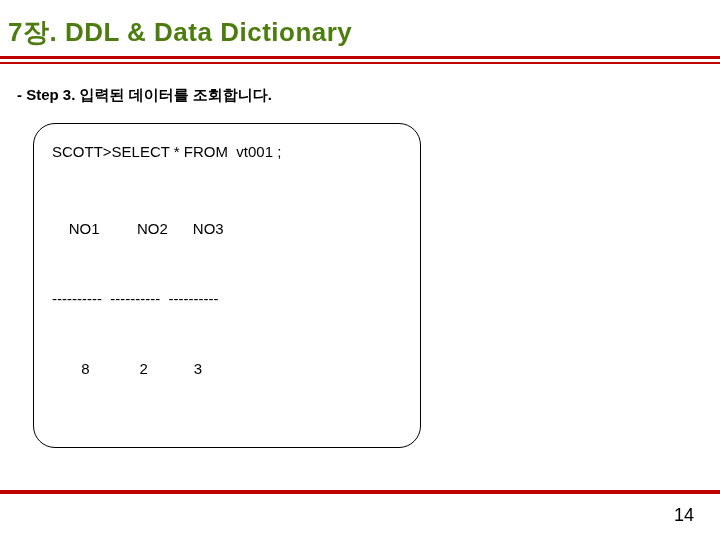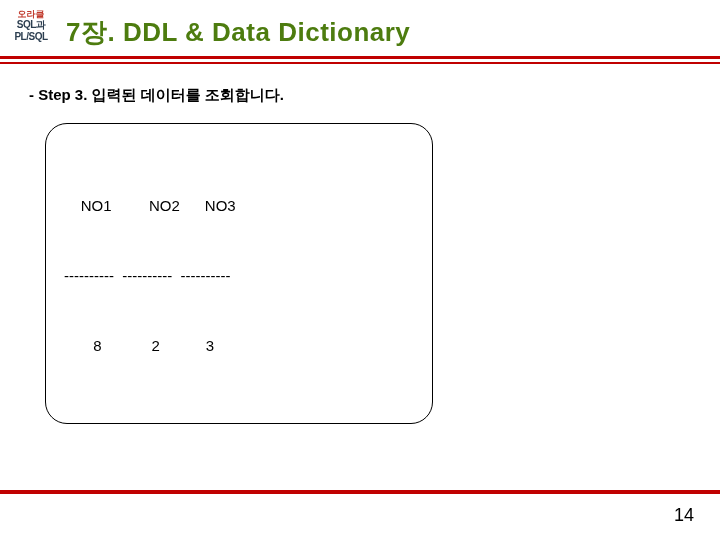--- a/index.html
+++ b/index.html
@@ -53,21 +53,21 @@
       background: #c00000;
       width: 100%;
     }
     .red-line-thin {
       height: 1.5px;
       background: #c00000;
       width: 100%;
       margin-top: 3px;
     }
     .content {
-      padding: 22px 28px 0 29px;
+      padding: 22px 28px 0 17px;
     }
     .step-label {
       font-size: 15px;
       font-weight: 900;
       color: #000;
     }
     .code-box {
       margin-top: 18px;
       margin-left: 16px;
       width: 388px;
@@ -101,35 +101,31 @@
       right: 26px;
       font-size: 18px;
       font-weight: 400;
       color: #000;
     }
   </style>
 </head>
 <body>
 
 <div class="header">
-  <div class="logo">
-    <div class="logo-top">오라클</div>
-    <div class="logo-mid">SQL과
-PL/SQL</div>
-  </div>
   <div class="title">7장. DDL &amp; Data Dictionary</div>
 </div>
 
 <div class="red-line-thick"></div>
 <div class="red-line-thin"></div>
 
 <div class="content">
   <div class="step-label">- Step 3. 입력된 데이터를 조회합니다.</div>
 
   <div class="code-box">
+    <div class="code-line">SCOTT&gt;SELECT * FROM  vt001 ;</div>
     <div class="result-block">
       <div class="code-line">    NO1         NO2      NO3</div>
       <div class="code-line">----------  ----------  ----------</div>
       <div class="code-line">       8            2           3</div>
     </div>
   </div>
 </div>
 
 <div class="bottom-line"></div>
 <div class="page-num">14</div>

